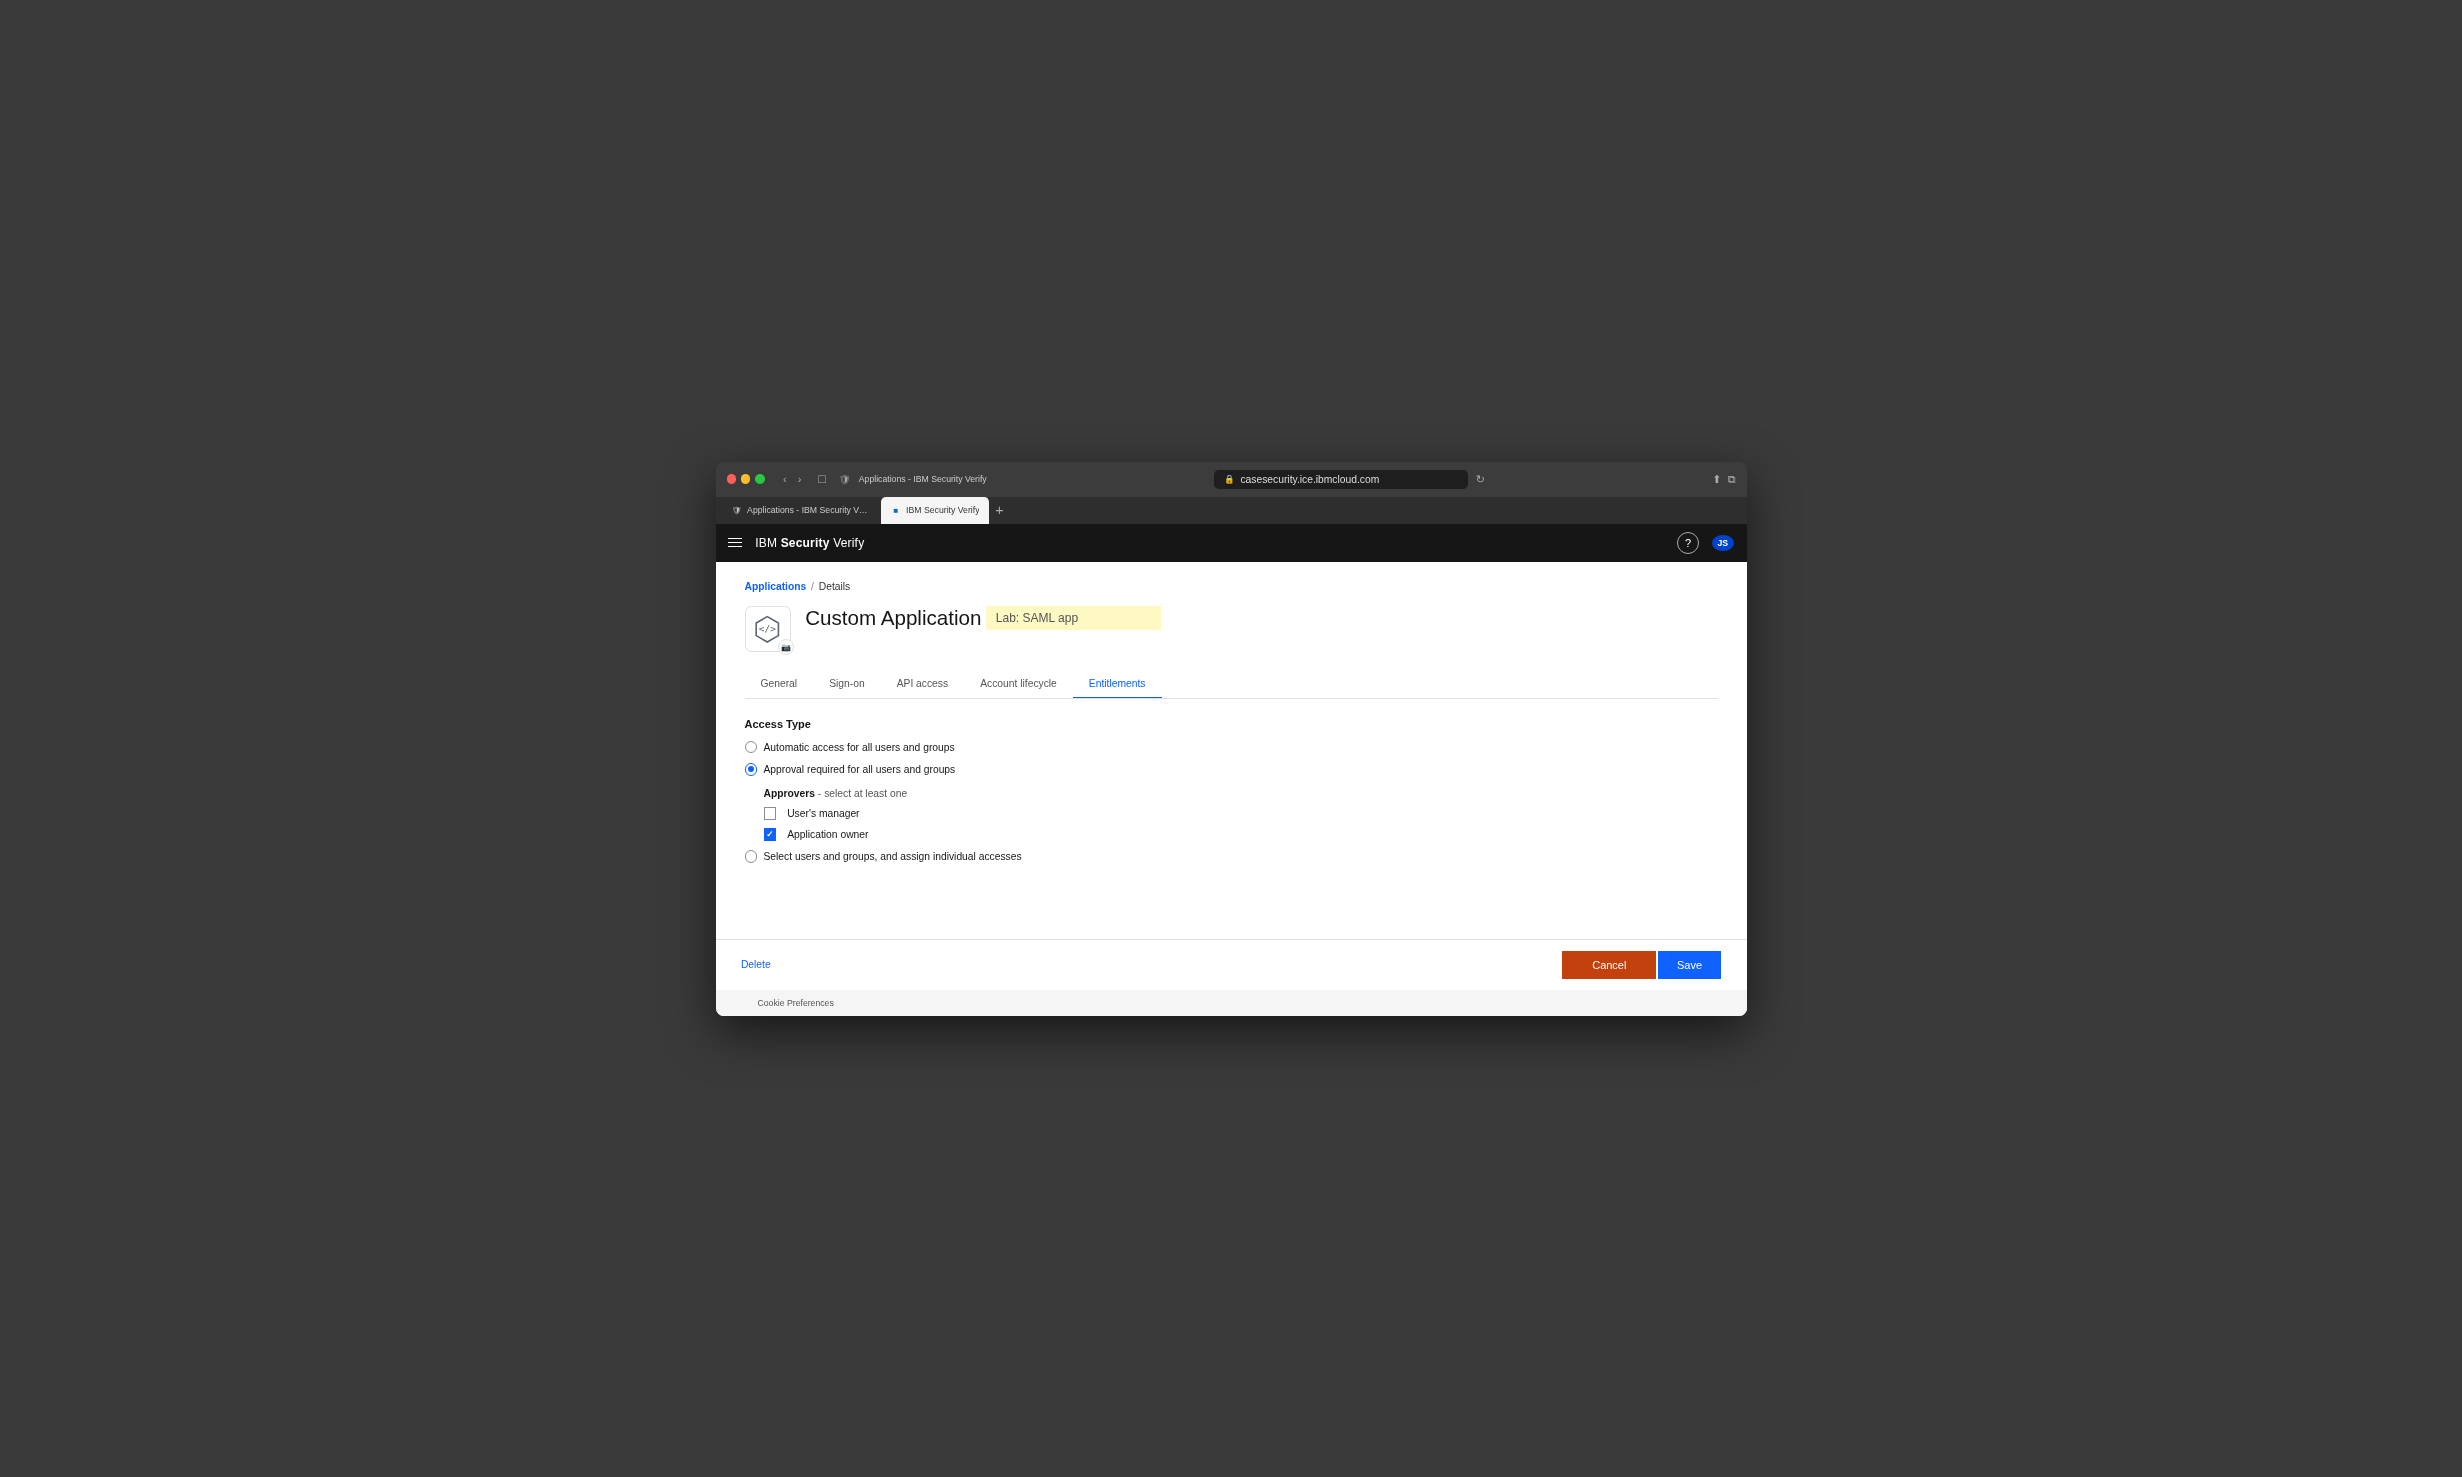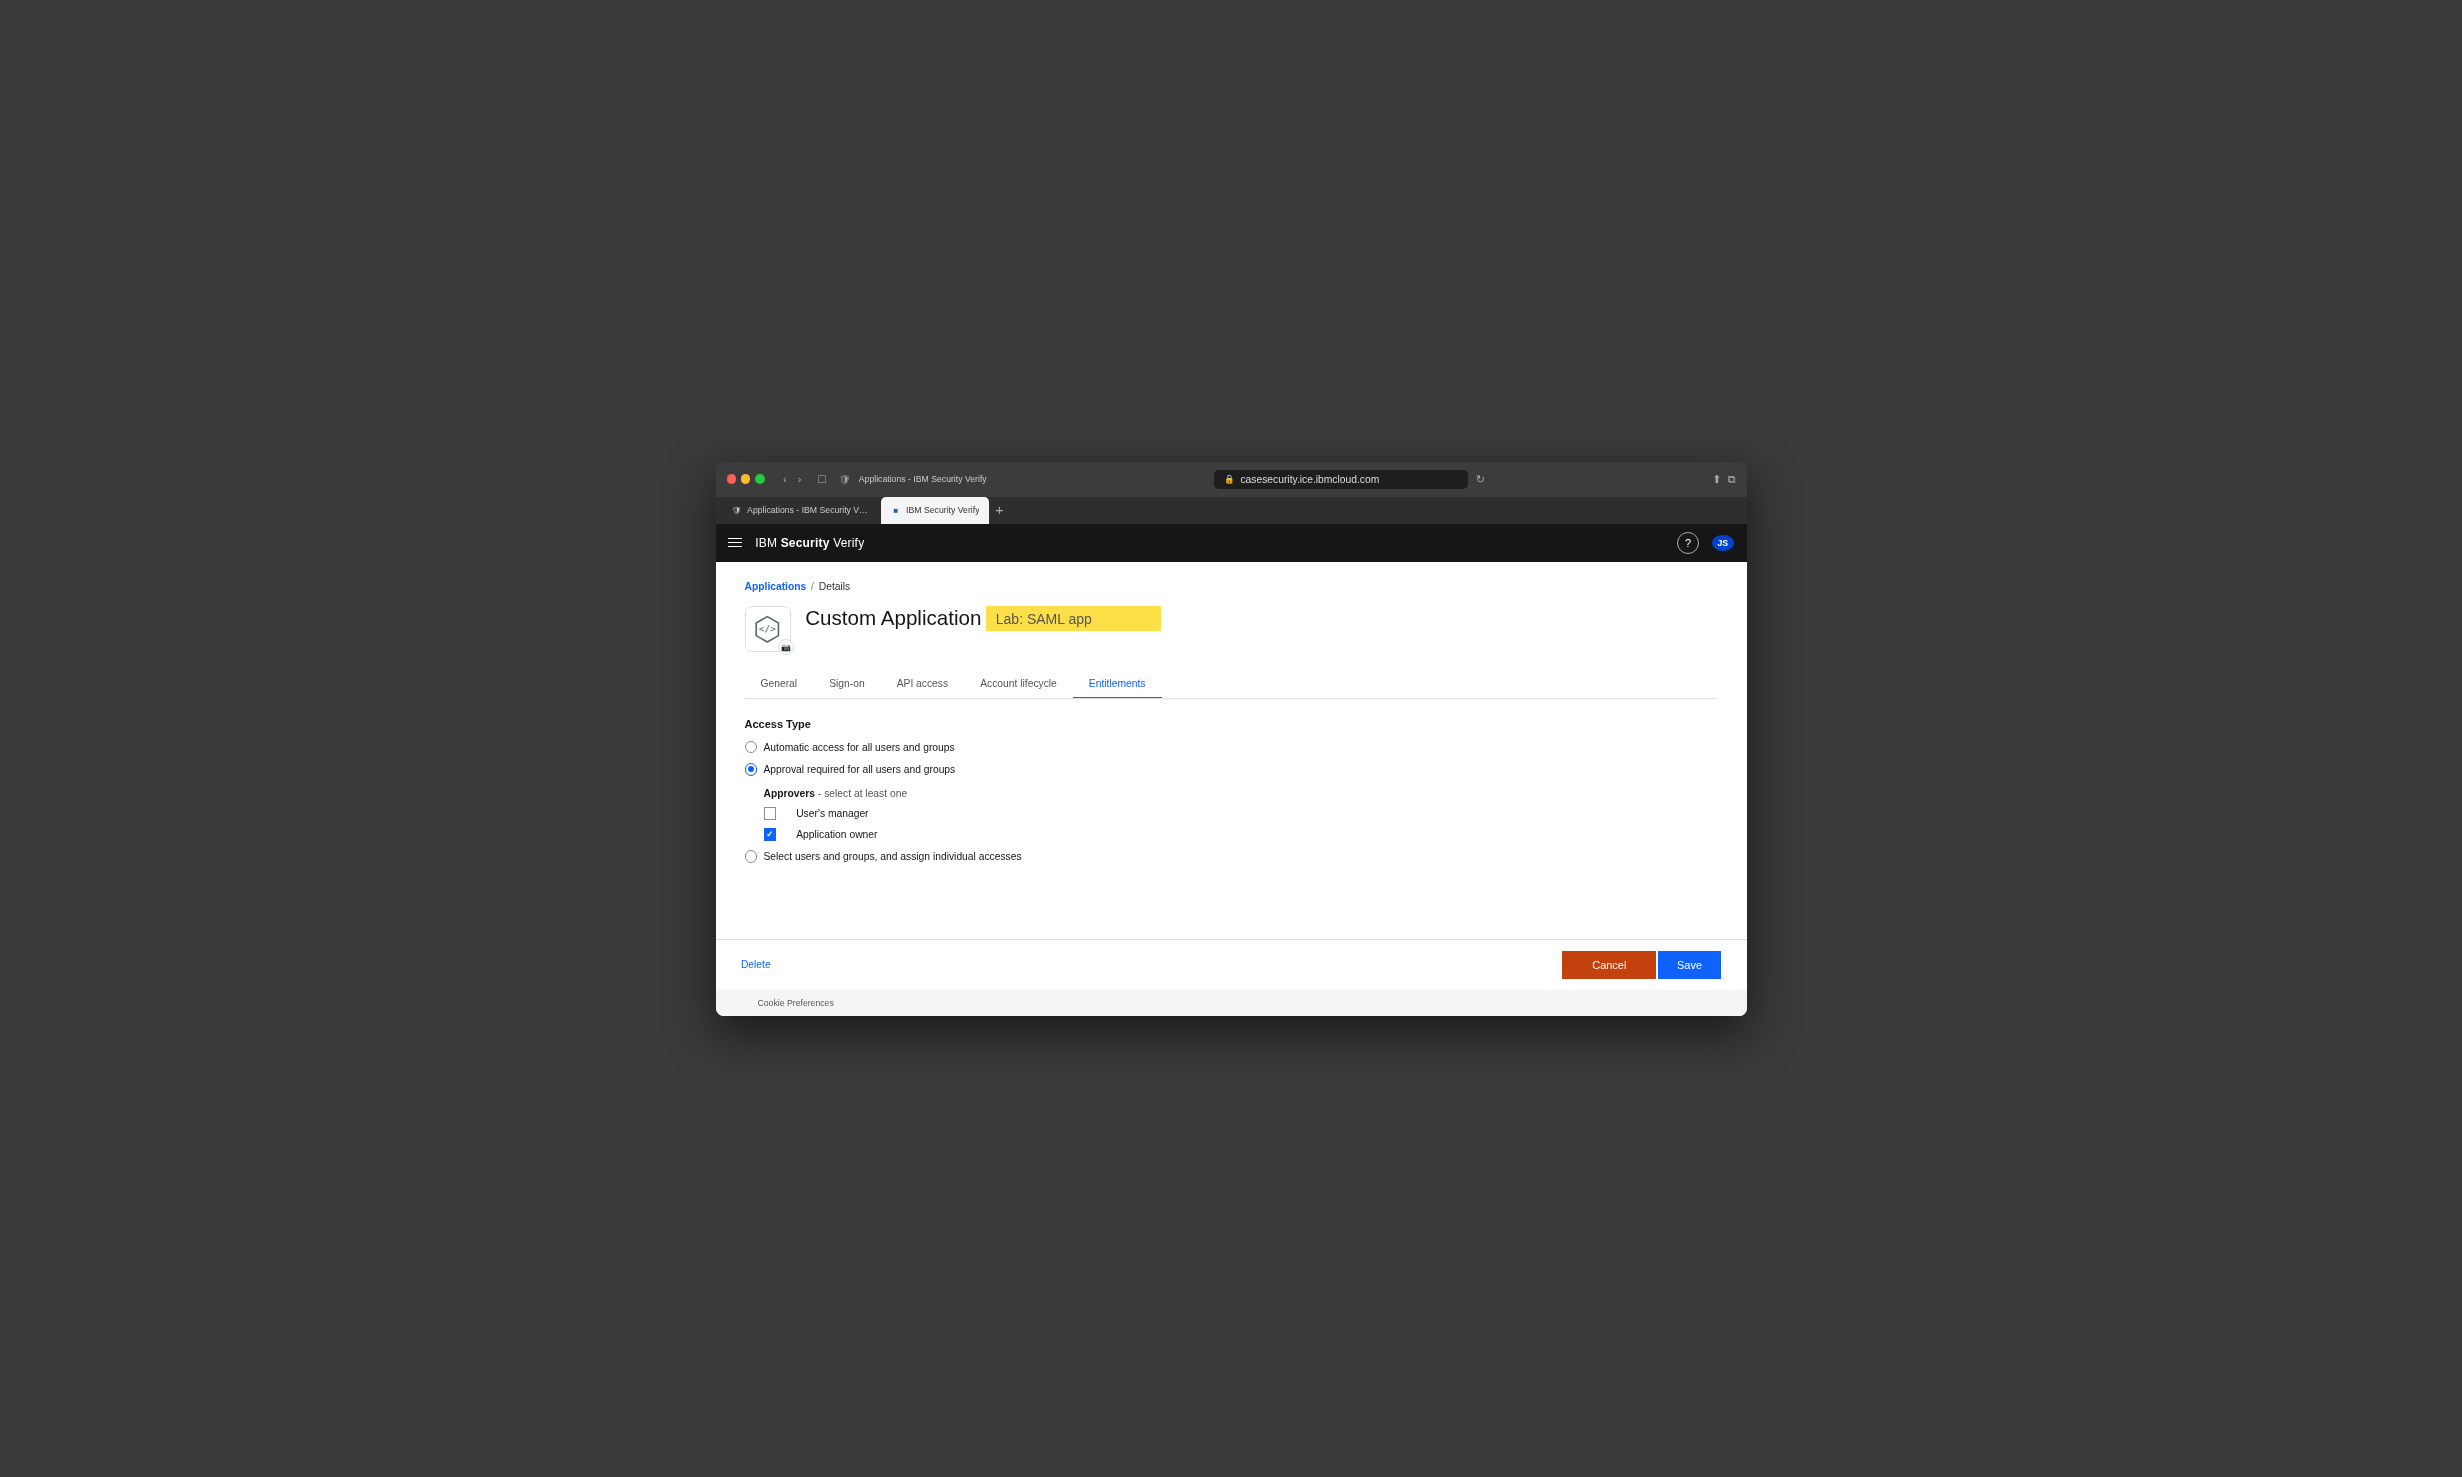--- a/index.html
+++ b/index.html
@@ -322,24 +322,24 @@
       gap: 4.8px;
     }
 
     .app-title {
       font-size: 20.6px;
       font-weight: 400;
       color: #161616;
     }
 
     .app-subtitle-box {
-      background: #fde047;
+      background: #fef9c3;
       border: none;
       padding: 4.8px 9.5px;
-      font-size: 14px;
+      font-size: 12px;
       color: #555;
       min-width: 175px;
       cursor: default;
     }
 
     
     .nav-tabs {
       display: flex;
       border-bottom: 0.8px solid #e0e0e0;
       margin-bottom: 19px;
@@ -431,21 +431,21 @@
 
     .checkbox-group {
       display: flex;
       flex-direction: column;
       gap: 8px;
     }
 
     .checkbox-item {
       display: flex;
       align-items: center;
-      gap: 20px;
+      gap: 11px;
       cursor: pointer;
     }
 
     .checkbox-input {
       width: 12.7px;
       height: 12.7px;
       border: 1.6px solid #8d8d8d;
       background: #fff;
       display: flex;
       align-items: center;

